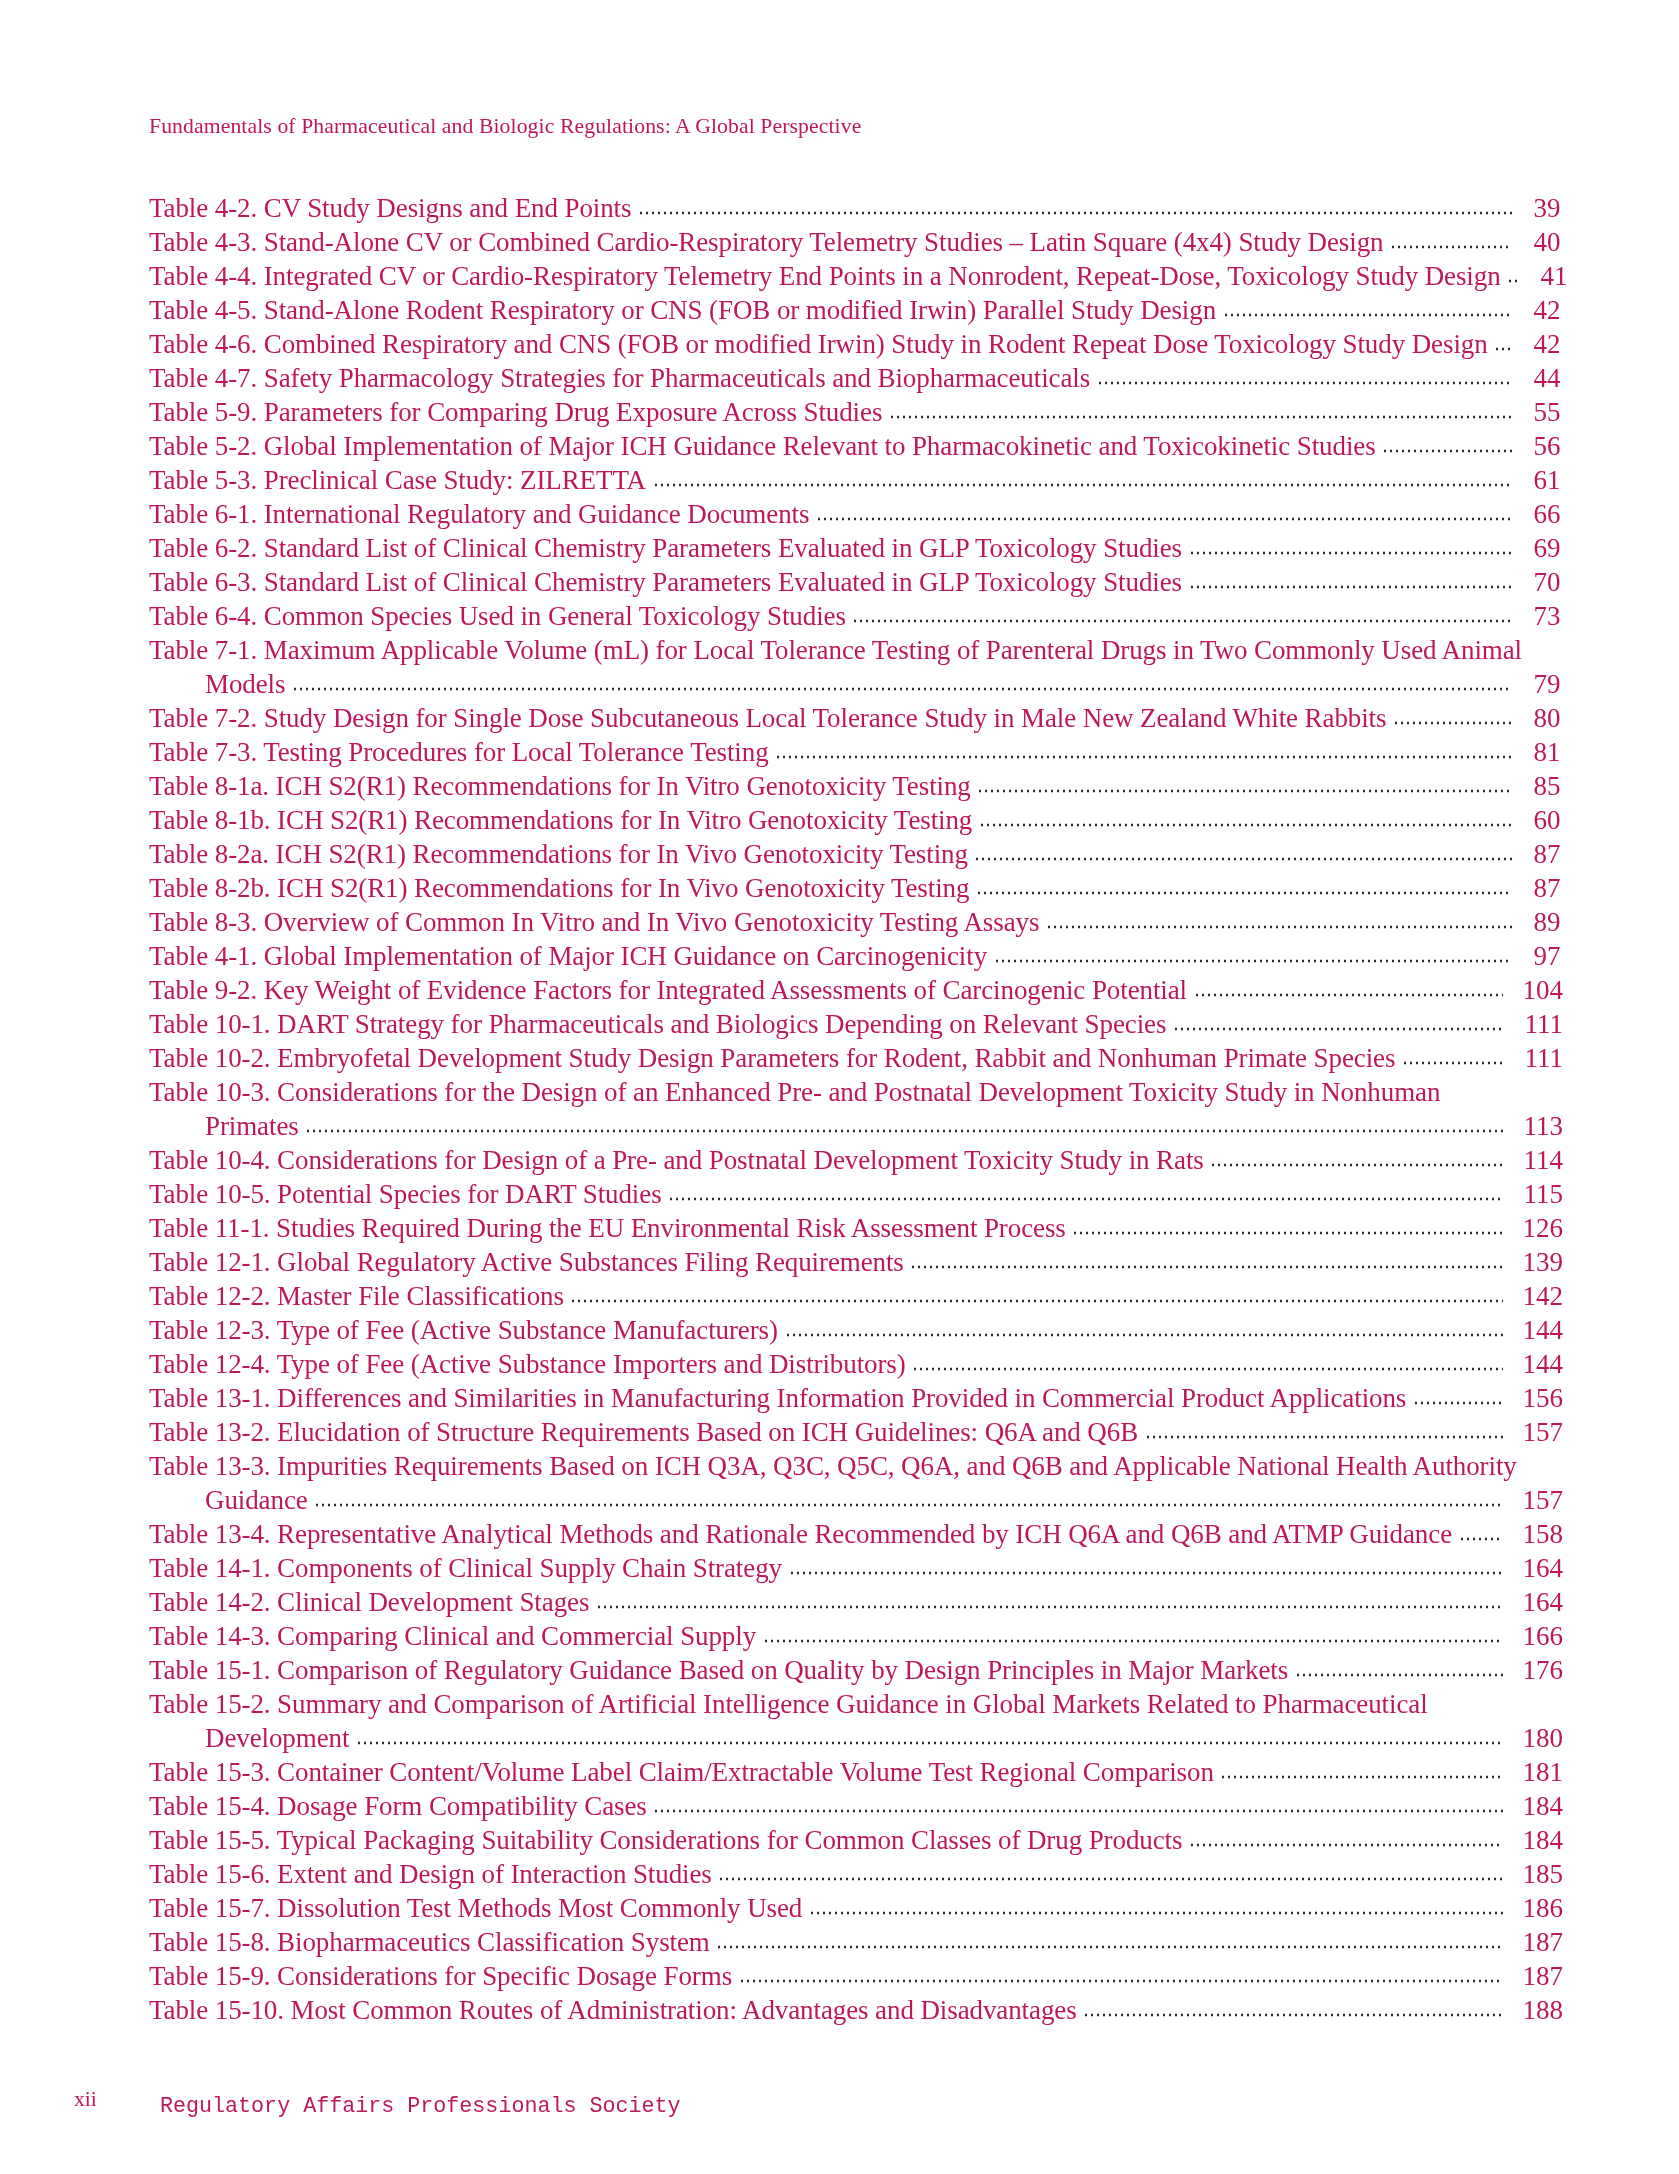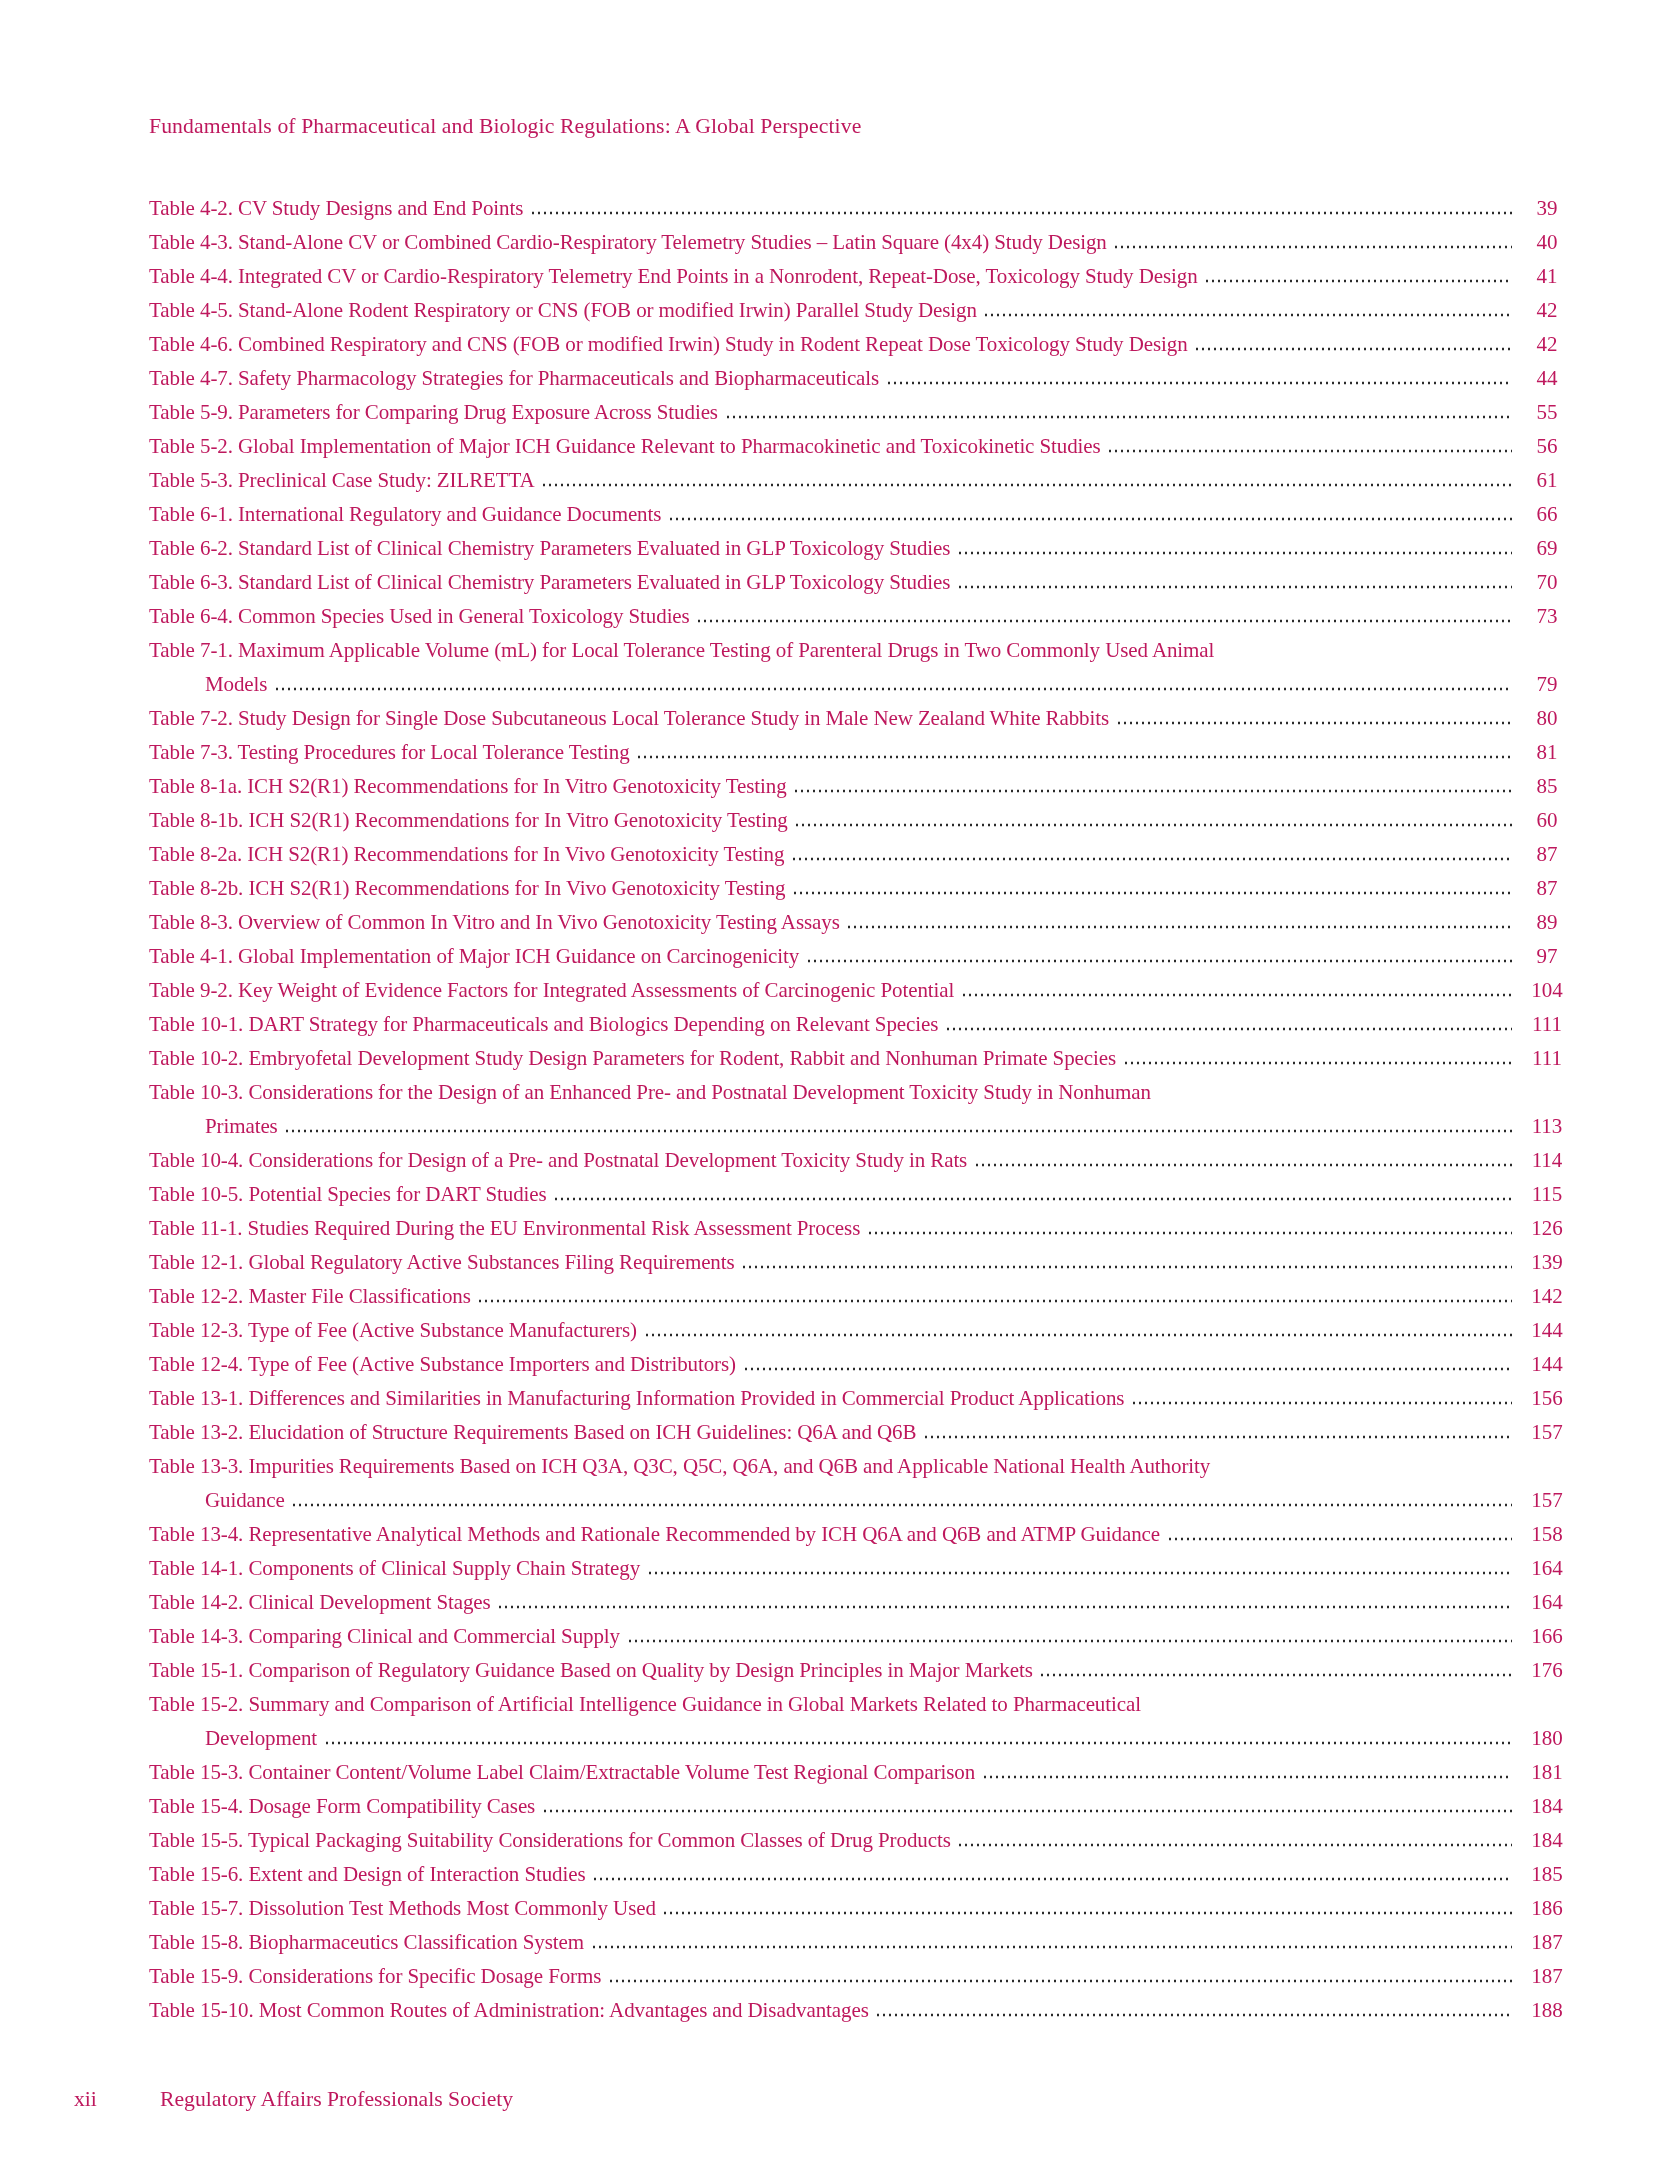--- a/index.html
+++ b/index.html
@@ -23,21 +23,21 @@
     font-size: 21.7px;
     line-height: 26px;
     letter-spacing: 0.1px;
     white-space: nowrap;
   }
   .toc-list {
     position: absolute;
     left: 149px;
     top: 191px;
     width: 1414px;
-    font-size: 21px;
+    font-size: 27px;
   }
   .row {
     display: flex;
     align-items: baseline;
     height: 34px;
     line-height: 34px;
     white-space: nowrap;
   }
   .t {
     flex: 0 0 auto;
@@ -73,22 +73,23 @@
     margin-top: 20px;
   }
   .folio {
     position: absolute;
     left: 74px;
     top: 0;
   }
   .publisher {
     position: absolute;
     left: 160px;
-    top: 0;
+    top: 8px;
     white-space: nowrap;
+    font-family: Liberation Mono, monospace;
   }
 </style>
 </head>
 <body>
 
 <div class="page">
 
   <div class="running-header">Fundamentals of Pharmaceutical and Biologic Regulations: A Global Perspective</div>
 
   <div class="toc-list">

